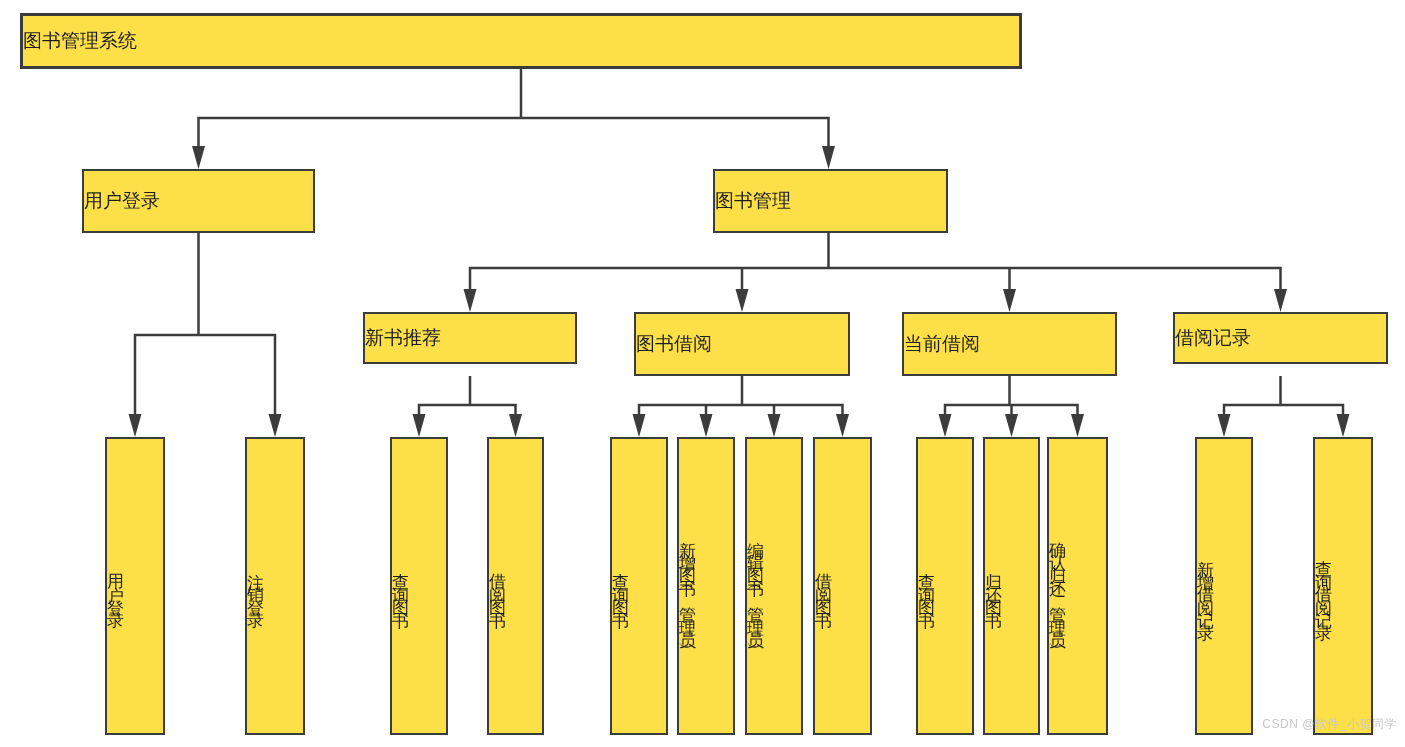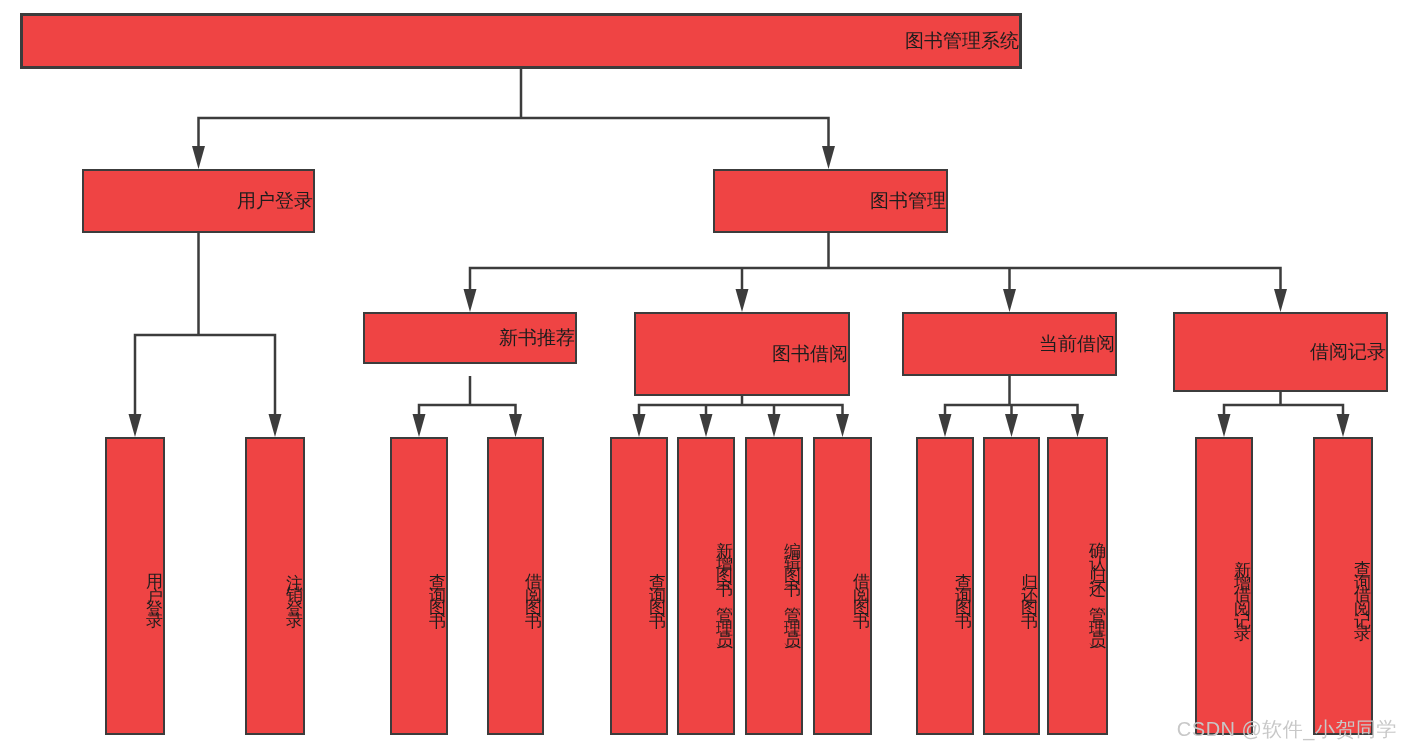--- a/index.html
+++ b/index.html
@@ -18,44 +18,44 @@
   }
   .connectors{
     position:absolute;left:0;top:0;width:1405px;height:747px;
     pointer-events:none;
   }
   .connectors path{stroke:var(--line);stroke-width:2.5;fill:none;}
   .connectors polygon{fill:var(--line);stroke:none;}
   .box{
     position:absolute;
     box-sizing:border-box;
-    background:#ef4444;
+    background:#fde047;
     border:2.5px solid var(--line);
-    display:flex;align-items:center;justify-content:flex-end;
+    display:flex;align-items:center;justify-content:flex-start;
     color:var(--text);
   }
   .box.root{border-width:3px;}
   .box .lbl{
     font-size:19px;
     line-height:1.2;
     white-space:nowrap;
     color:var(--text);
   }
   .box.leaf .lbl{
     writing-mode:vertical-rl;
     text-orientation:mixed;
     font-size:17px;
     letter-spacing:13px;
     line-height:1;
     white-space:normal;
   }
   .watermark{
     position:absolute;
     right:8px;top:716px;
-    font-size:20px;
+    font-size:12px;
     color:var(--wm);
     letter-spacing:0.5px;
     z-index:5;
     pointer-events:none;
     white-space:nowrap;
     margin-left:32px;
   }
 </style>
 </head>
 <body>
@@ -114,27 +114,27 @@
   <div class="box" style="left:82px;top:169px;width:233px;height:64px;">
     <span class="lbl">用户登录</span>
   </div>
   <div class="box" style="left:713px;top:169px;width:235px;height:64px;">
     <span class="lbl">图书管理</span>
   </div>
 
   <div class="box" style="left:363px;top:312px;width:214px;height:52px;">
     <span class="lbl">新书推荐</span>
   </div>
-  <div class="box" style="left:634px;top:312px;width:216px;height:84px;">
+  <div class="box" style="left:634px;top:312px;width:216px;height:64px;">
     <span class="lbl">图书借阅</span>
   </div>
-  <div class="box" style="left:902px;top:312px;width:215px;height:64px;padding-left:20px;">
+  <div class="box" style="left:902px;top:312px;width:215px;height:64px;">
     <span class="lbl">当前借阅</span>
   </div>
-  <div class="box" style="left:1173px;top:312px;width:215px;height:80px;">
+  <div class="box" style="left:1173px;top:312px;width:215px;height:52px;">
     <span class="lbl">借阅记录</span>
   </div>
 
   <div class="box leaf" style="left:105px;top:437px;width:60px;height:298px;">
     <span class="lbl">用户登录</span>
   </div>
   <div class="box leaf" style="left:245px;top:437px;width:60px;height:298px;">
     <span class="lbl">注销登录</span>
   </div>
 

